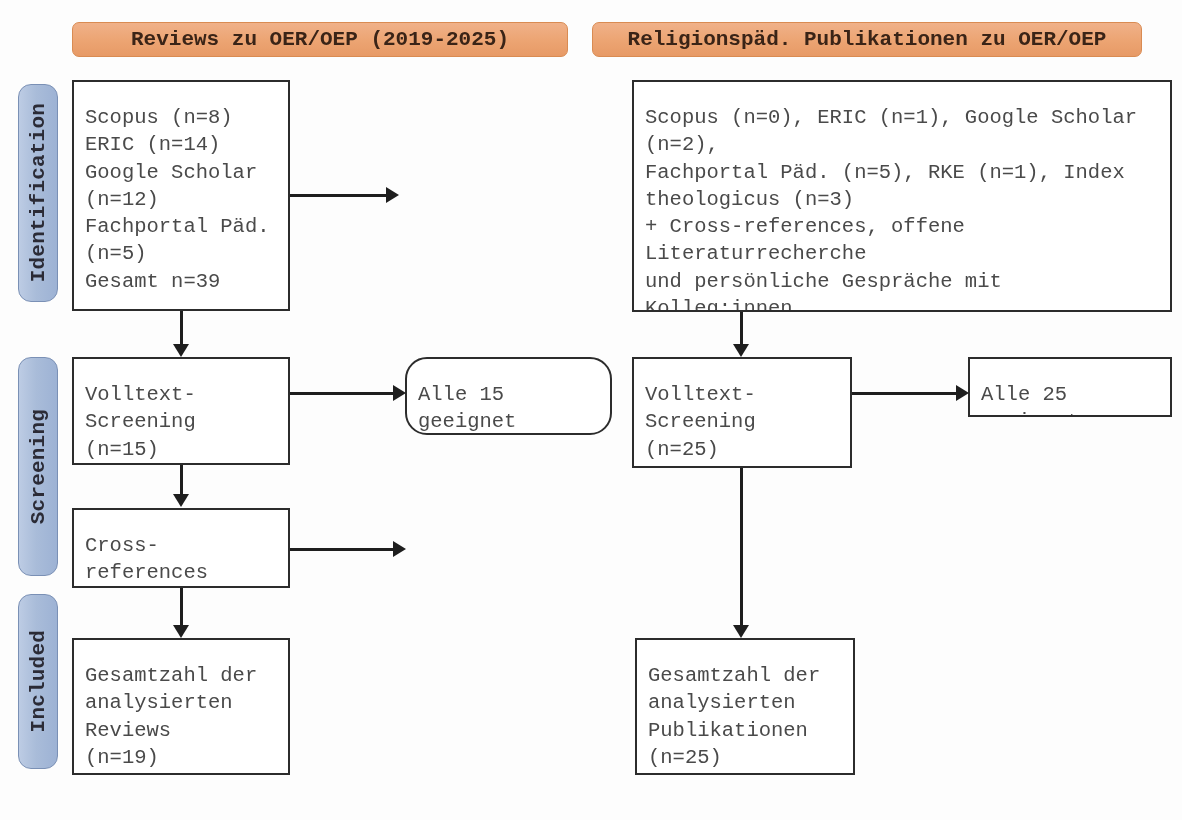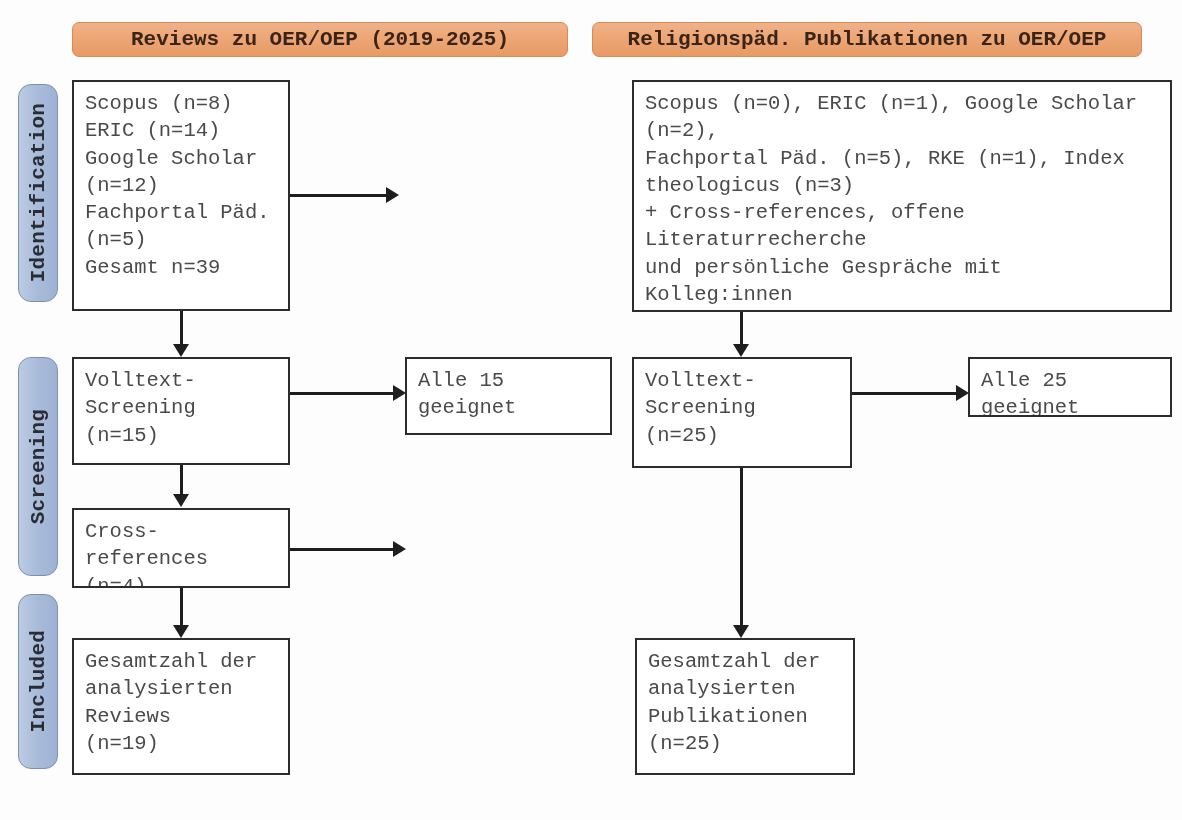--- a/index.html
+++ b/index.html
@@ -57,21 +57,21 @@
     font-weight: bold;
     white-space: nowrap;
   }
 
   
   .box {
     position: absolute;
     background: #ffffff;
     border: 2.5px solid #2c2c2c;
     box-sizing: border-box;
-    padding: 8px 9px 6px 11px;
+    padding: 22px 9px 6px 11px;
     color: #4a4a4a;
     font-size: 20.5px;
     line-height: 1.33;
     white-space: pre-line;
     overflow: hidden;
   }
 
   
   .conn-v {
     position: absolute;
@@ -135,21 +135,21 @@
   <div class="conn-h" style="left:290px; top:194px; width:96px;"></div>
   <div class="arrow-right" style="left:386px; top:187px;"></div>
 
   <div class="conn-v" style="left:180px; top:311px; height:33px;"></div>
   <div class="arrow-down" style="left:173px; top:344px;"></div>
 
   <div class="box" style="left:72px; top:357px; width:218px; height:108px;">Volltext-
 Screening
 (n=15)</div>
 
-  <div class="box" style="left:405px; top:357px; width:207px; height:78px;">Alle 15 geeignet</div>
+  <div class="box" style="left:405px; top:357px; width:207px; height:78px;border-radius:22px;">Alle 15 geeignet</div>
 
   <div class="conn-h" style="left:290px; top:392px; width:103px;"></div>
   <div class="arrow-right" style="left:393px; top:385px;"></div>
 
   <div class="conn-v" style="left:180px; top:465px; height:29px;"></div>
   <div class="arrow-down" style="left:173px; top:494px;"></div>
 
   <div class="box" style="left:72px; top:508px; width:218px; height:80px;">Cross-references
 (n=4)</div>
 

